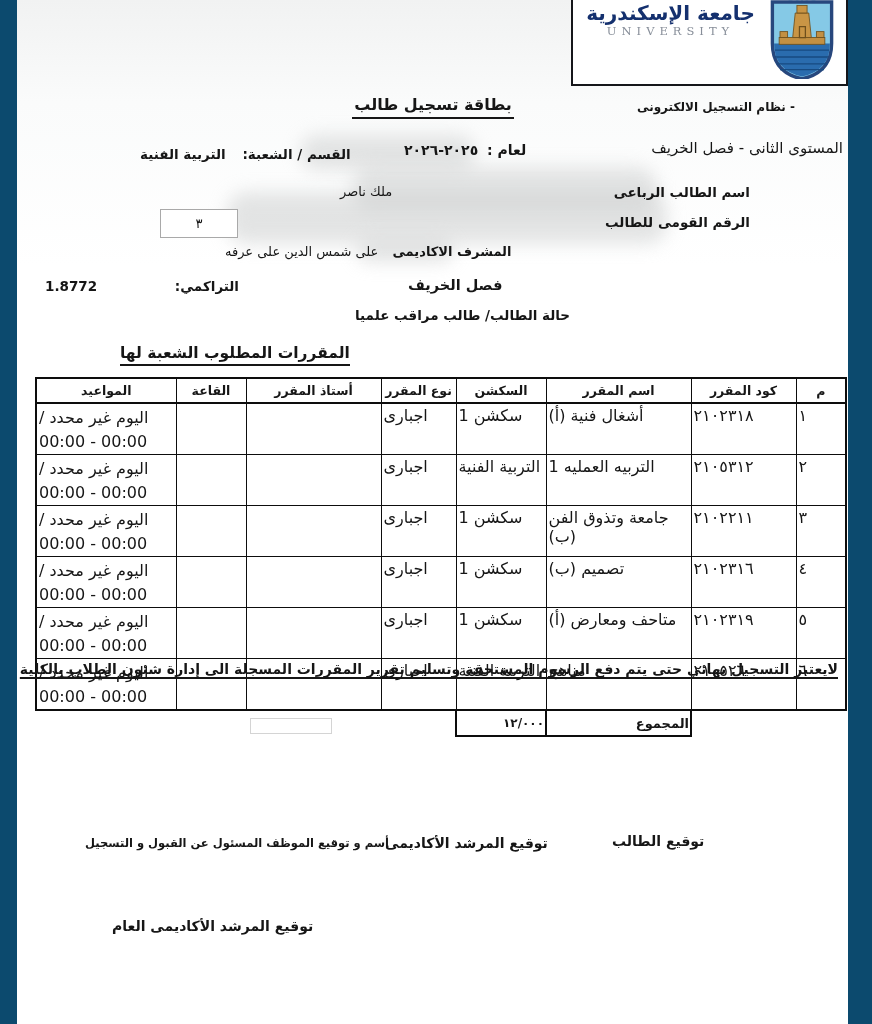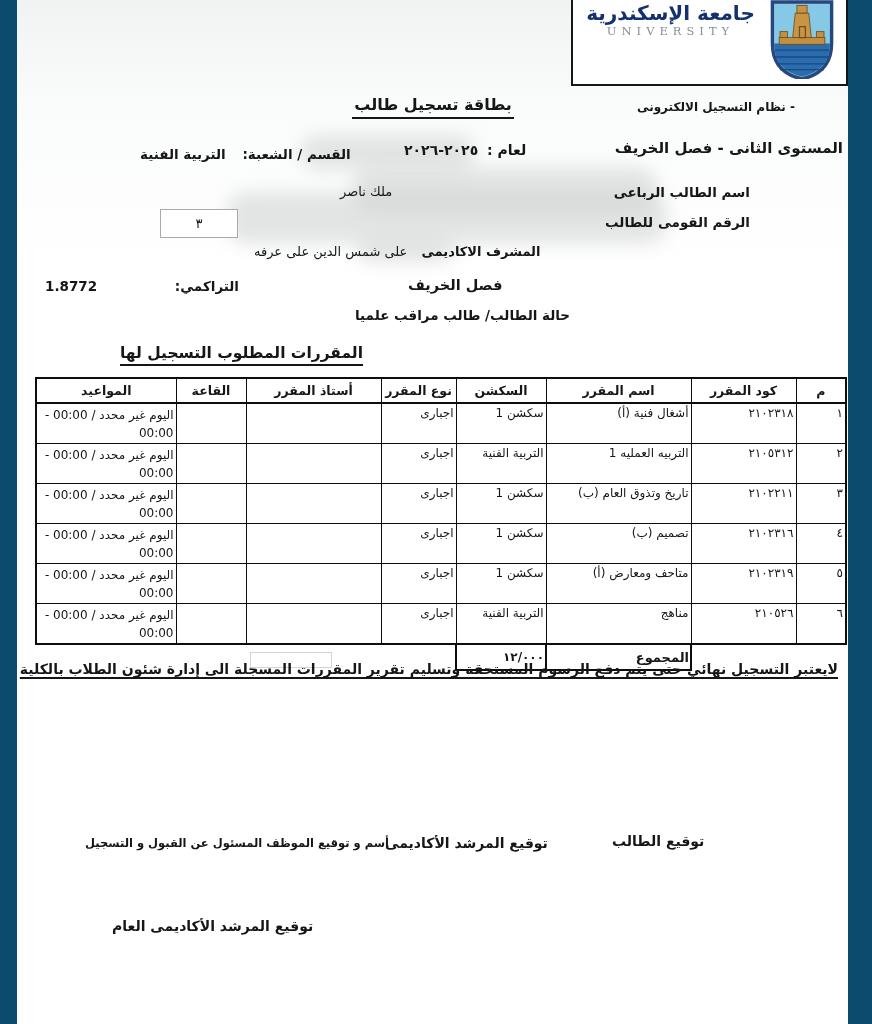--- a/index.html
+++ b/index.html
@@ -24,45 +24,45 @@
   .logo-text{flex:1;text-align:center;padding-top:12px;line-height:1.05;}
   .logo-ar{font-size:20px;font-weight:700;color:#14306e;}
   .logo-en{font-size:21px;font-weight:700;letter-spacing:1px;color:#1d2d66;font-family:"DejaVu Serif",serif;}
   .logo-sub{font-size:11.5px;color:#878e99;letter-spacing:5px;font-family:"DejaVu Serif",serif;margin-top:1px;}
   .shield{width:78px;display:flex;align-items:flex-start;justify-content:center;}
 
   .sys-label{right:53px;top:100px;font-size:12px;font-weight:700;}
   .doc-title{left:335px;top:95px;width:162px;text-align:center;font-size:16px;font-weight:700;
              border-bottom:2px solid #161616;padding-bottom:3px;}
 
-  .lvl{right:5px;top:139px;font-size:15px;font-weight:700;margin-left:16px;}
+  .lvl{right:5px;top:139px;font-size:15px;font-weight:400;margin-left:16px;}
   .year{left:383px;top:142px;font-size:14px;font-weight:700;}
   .year span{margin-left:4px;}
   .dept{left:123px;top:146px;font-size:13.5px;font-weight:700;}
   .dept .val{margin-right:12px;}
   .lbl-right{right:98px;font-size:13.5px;font-weight:700;}
   .name-val{left:323px;top:184px;font-size:13px;}
   .id-box{left:143px;top:209px;width:76px;height:27px;border:1px solid #a9a9a9;background:#fff;
           display:flex;align-items:center;justify-content:center;font-size:13px;}
-  .supervisor{left:237px;top:244px;width:350px;font-size:13px;text-align:left;}
+  .supervisor{left:208px;top:244px;width:350px;font-size:13px;text-align:left;}
   .supervisor .b{margin-left:10px;}
   .semester{left:391px;top:277px;font-size:14.5px;font-weight:700;}
   .gpa{left:28px;top:278px;width:194px;display:flex;justify-content:space-between;font-size:13.5px;font-weight:700;}
   .status{left:338px;top:307px;font-size:13.5px;font-weight:700;}
 
   .tbl-title{left:103px;top:344px;font-size:15.5px;font-weight:700;border-bottom:2px solid #161616;padding-bottom:2px;}
 
   table.courses{position:absolute;left:18px;top:377px;width:810px;border-collapse:collapse;z-index:2;
                 table-layout:fixed;direction:rtl;}
   table.courses th{border:1px solid #0d0d0d;border-top-width:2px;border-bottom-width:2px;
                    font-size:12.5px;font-weight:700;height:21px;padding:1px 2px;background:#fff;}
   table.courses th:first-child{border-right-width:2px;}
   table.courses th:last-child{border-left-width:2px;}
   table.courses tbody td{border:1px solid #0d0d0d;height:37px;vertical-align:top;padding:2px 2px 0 2px;
-                         font-size:12px;text-align:right;background:#fff;}
+                         font-size:16px;text-align:left;background:#fff;}
   table.courses tbody td:first-child{border-right-width:2px;}
   table.courses tbody td:last-child{border-left-width:2px;}
   table.courses tbody tr:last-child td{border-bottom-width:2px;}
   td.col-name{text-align:right;padding-right:4px;}
   td.col-times{font-size:11.5px;line-height:1.5;}
   tfoot td{border:none;height:22px;text-align:right;vertical-align:middle;background:transparent;}
   td.tot-label{border:2px solid #0d0d0d;font-weight:700;font-size:13px;background:#fff;}
   td.tot-value{border:2px solid #0d0d0d;font-weight:700;font-size:12px;background:#fff;}
   .faint-box{width:80px;height:14px;border:1px solid #d4d4d4;margin-top:4px;margin-right:48px;}
 
@@ -144,21 +144,21 @@
       <span>على شمس الدين على عرفه</span>
     </div>
 
     <div class="semester abs rtl">فصل الخريف</div>
     <div class="gpa abs rtl">
       <span>التراكمي:</span>
       <span>1.8772</span>
     </div>
     <div class="status abs rtl">حالة الطالب/ طالب مراقب علميا</div>
 
-    <div class="tbl-title abs rtl">المقررات المطلوب التسجيل لها</div>
+    <div class="tbl-title abs rtl">المقررات المطلوب الشعبة لها</div>
 
     <table class="courses">
       <colgroup>
         <col style="width:50px">
           <col style="width:105px">
           <col style="width:145px">
           <col style="width:90px">
         <col style="width:75px">
           <col style="width:135px">
           <col style="width:70px">
@@ -193,21 +193,21 @@
             <td class="col-name">التربيه العمليه 1</td>
             <td class="col-section">التربية الفنية</td>
             <td class="col-type">اجبارى</td>
             <td class="col-professor"></td>
             <td class="col-hall"></td>
             <td class="col-times">اليوم غير محدد / 00:00 - 00:00</td>
           </tr>
           <tr>
             <td class="col-no">٣</td>
             <td class="col-code">٢١٠٢٢١١</td>
-            <td class="col-name">تاريخ وتذوق العام (ب)</td>
+            <td class="col-name">جامعة وتذوق الفن (ب)</td>
             <td class="col-section">سكشن 1</td>
             <td class="col-type">اجبارى</td>
             <td class="col-professor"></td>
             <td class="col-hall"></td>
             <td class="col-times">اليوم غير محدد / 00:00 - 00:00</td>
           </tr>
           <tr>
             <td class="col-no">٤</td>
             <td class="col-code">٢١٠٢٣١٦</td>
             <td class="col-name">تصميم (ب)</td>

